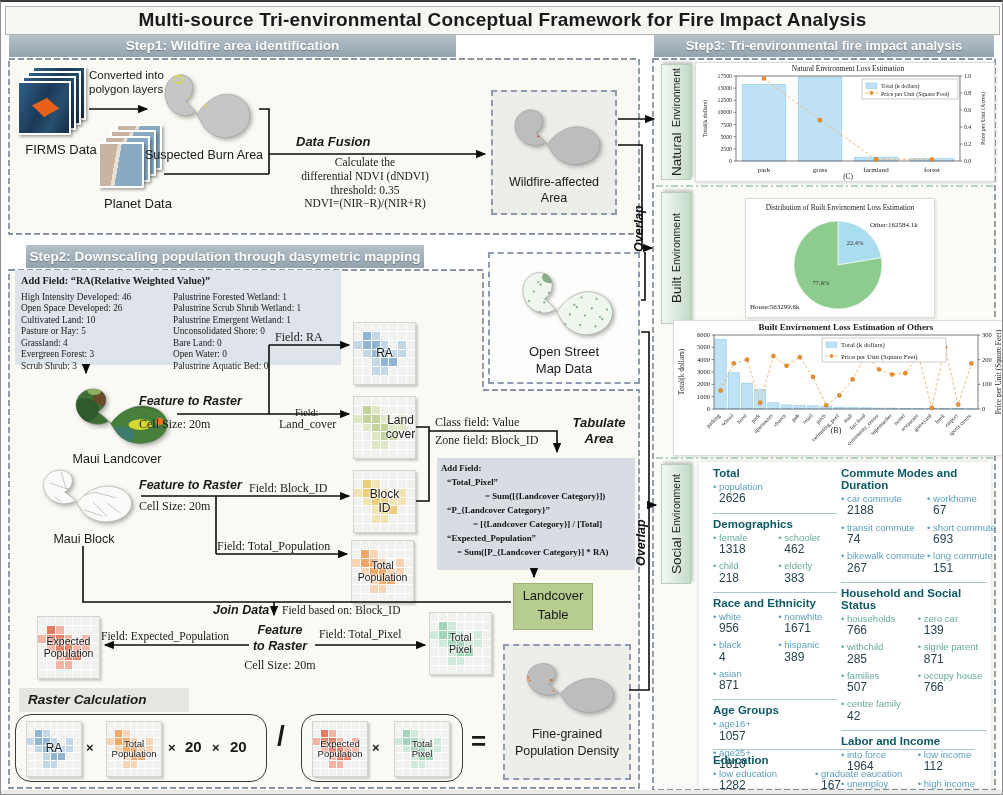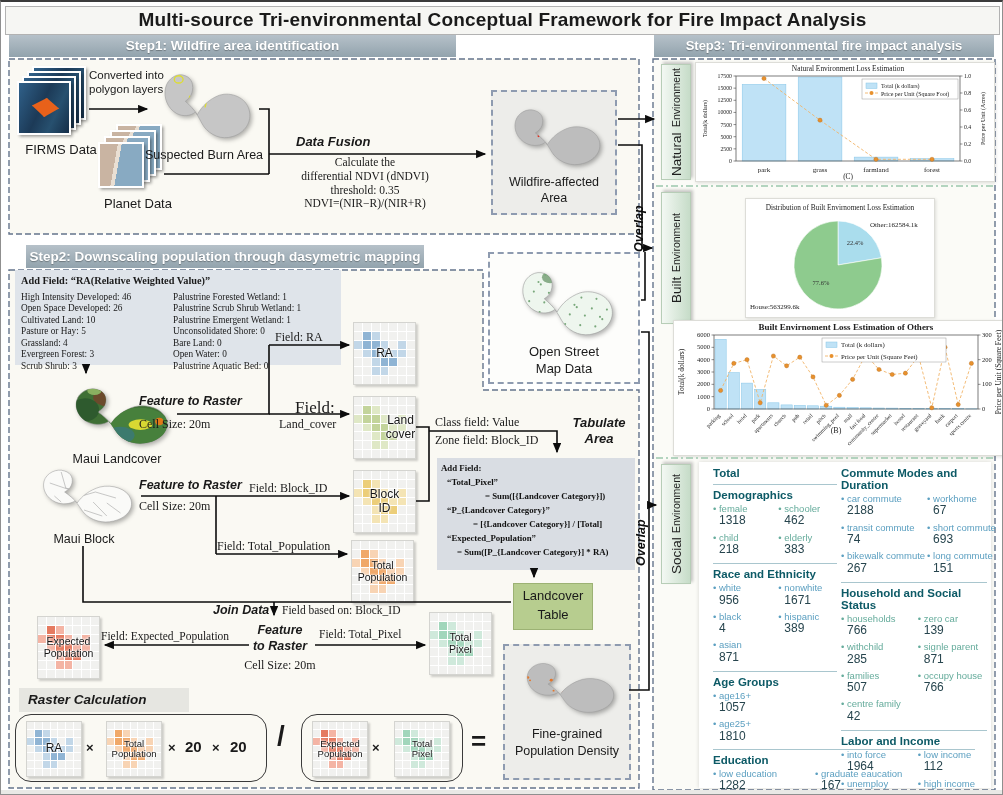--- a/index.html
+++ b/index.html
@@ -220,21 +220,21 @@
         </g>
       </svg></div>
   <div class="abs ctr" style="left:36px;top:530px;width:94px;font-size:12.5px">Maui Block</div>
 
   <div class="abs bi" style="left:138px;top:392px;font-size:12.5px">Feature to Raster</div>
   <div class="abs ser" style="left:138px;top:415px;font-size:12px">Cell Size: 20m</div>
   <div class="abs bi" style="left:138px;top:476px;font-size:12.5px">Feature to Raster</div>
   <div class="abs ser" style="left:138px;top:497px;font-size:12px">Cell Size: 20m</div>
 
   <div class="abs ser" style="left:274px;top:328px;font-size:12px">Field: RA</div>
-  <div class="abs ser" style="left:294px;top:396px;font-size:17px">Field:</div>
+  <div class="abs ser" style="left:294px;top:405px;font-size:10px">Field:</div>
   <div class="abs ser" style="left:278px;top:415px;font-size:12px">Land_cover</div>
   <div class="abs ser" style="left:248px;top:479px;font-size:12px">Field: Block_ID</div>
   <div class="abs ser" style="left:216px;top:537px;font-size:12px">Field: Total_Population</div>
 
   <div class="abs ser" style="left:434px;top:413px;font-size:12px">Class field: Value</div>
   <div class="abs ser" style="left:434px;top:431px;font-size:12px">Zone field: Block_ID</div>
   <div class="abs bi ctr pre" style="left:558px;top:413px;width:80px;font-size:13px;line-height:1.2">Tabulate
 Area</div>
 
   <div class="abs ctr pre" style="left:512px;top:581px;width:80px;height:47px;background:#b7cd8f;border:1px solid #9cb274;box-sizing:border-box;font-size:13px;line-height:1.45;padding-top:3px">Landcover
@@ -1015,20 +1015,26 @@
         <text x="167" y="26" font-size="6.8" fill="#222">Total (k dollars)</text>
         <line x1="151" y1="35" x2="164" y2="35" stroke="#f2b469" stroke-width="0.9" stroke-dasharray="3,2"></line>
         <circle cx="157.5" cy="35" r="2" fill="#e8912d"></circle>
         <text x="167" y="37.5" font-size="6.8" fill="#222">Price per Unit (Square Feet)</text>
       </svg></div>
 
   <div class="abs" style="left:698px;top:460px;width:292px;height:326px;background:#fff;box-shadow:0 0 4px rgba(0,0,0,.15)">
     <div class="abs" id="soc-left" style="left:14px;top:3px;width:124px">
         <div class="sg">
           <div class="sg-t">Total</div>
+          <div class="sg-i cols1">
+            <div>
+              <div class="si-l">• population</div>
+              <div class="si-v">2626</div>
+            </div>
+          </div>
         </div>
         <div class="sg teal rl">
           <div class="sg-t">Demographics</div>
           <div class="sg-i cols2">
             <div>
               <div class="si-l">• female</div>
               <div class="si-v">1318</div>
             </div>
             <div>
               <div class="si-l">• schooler</div>

